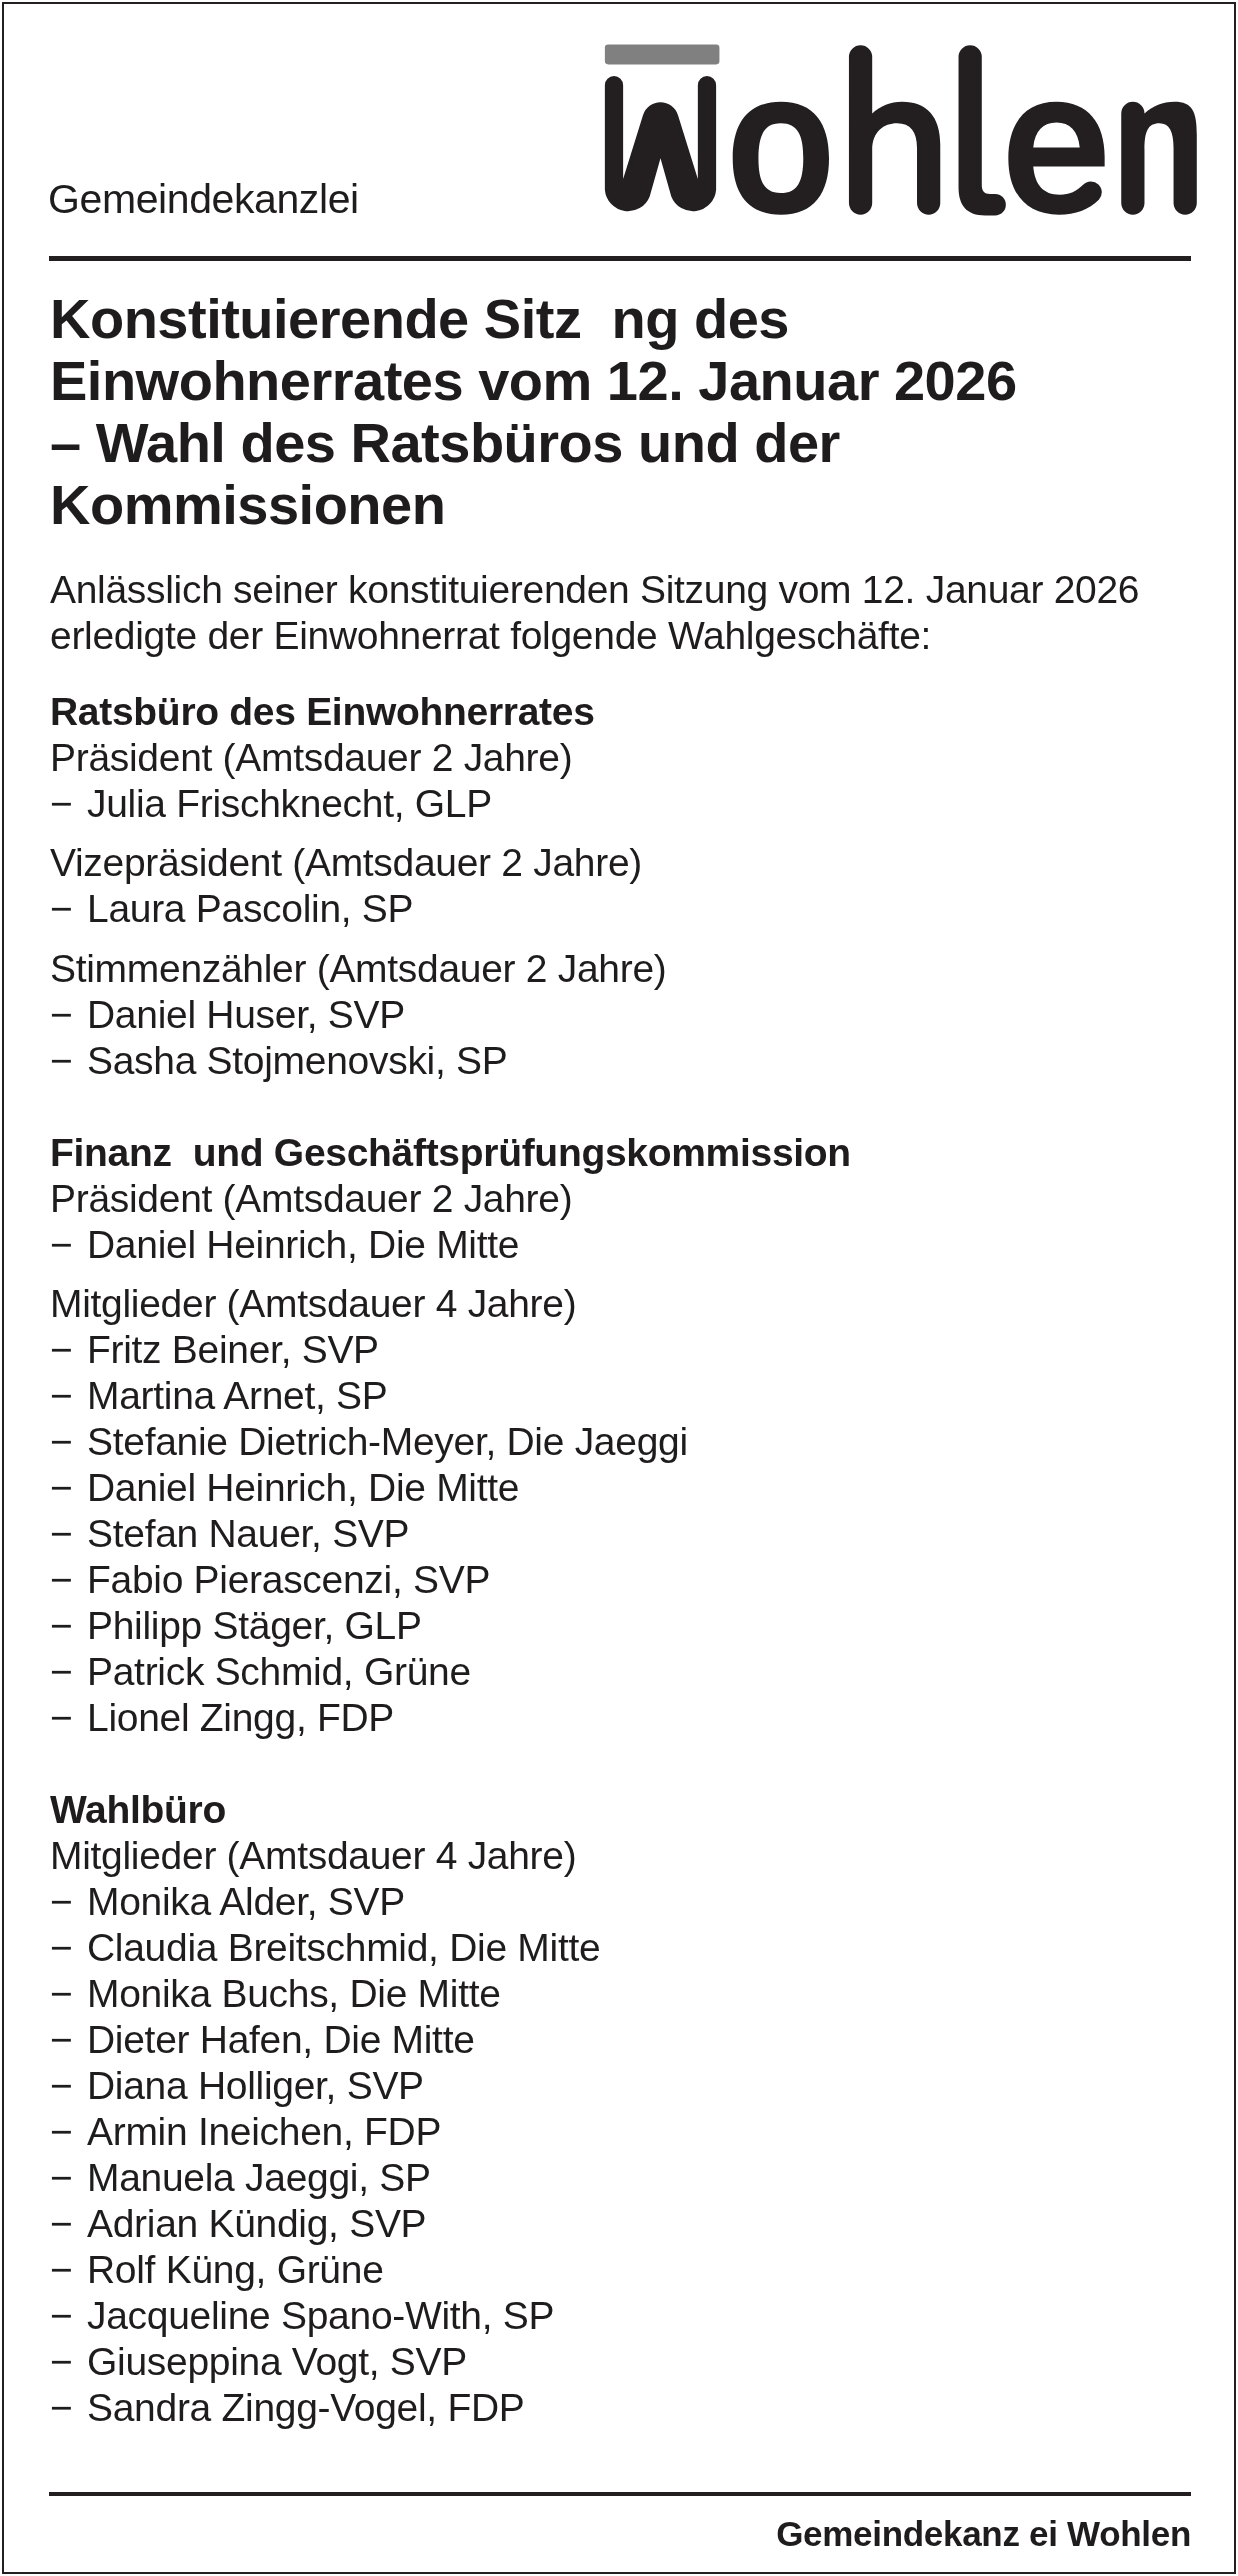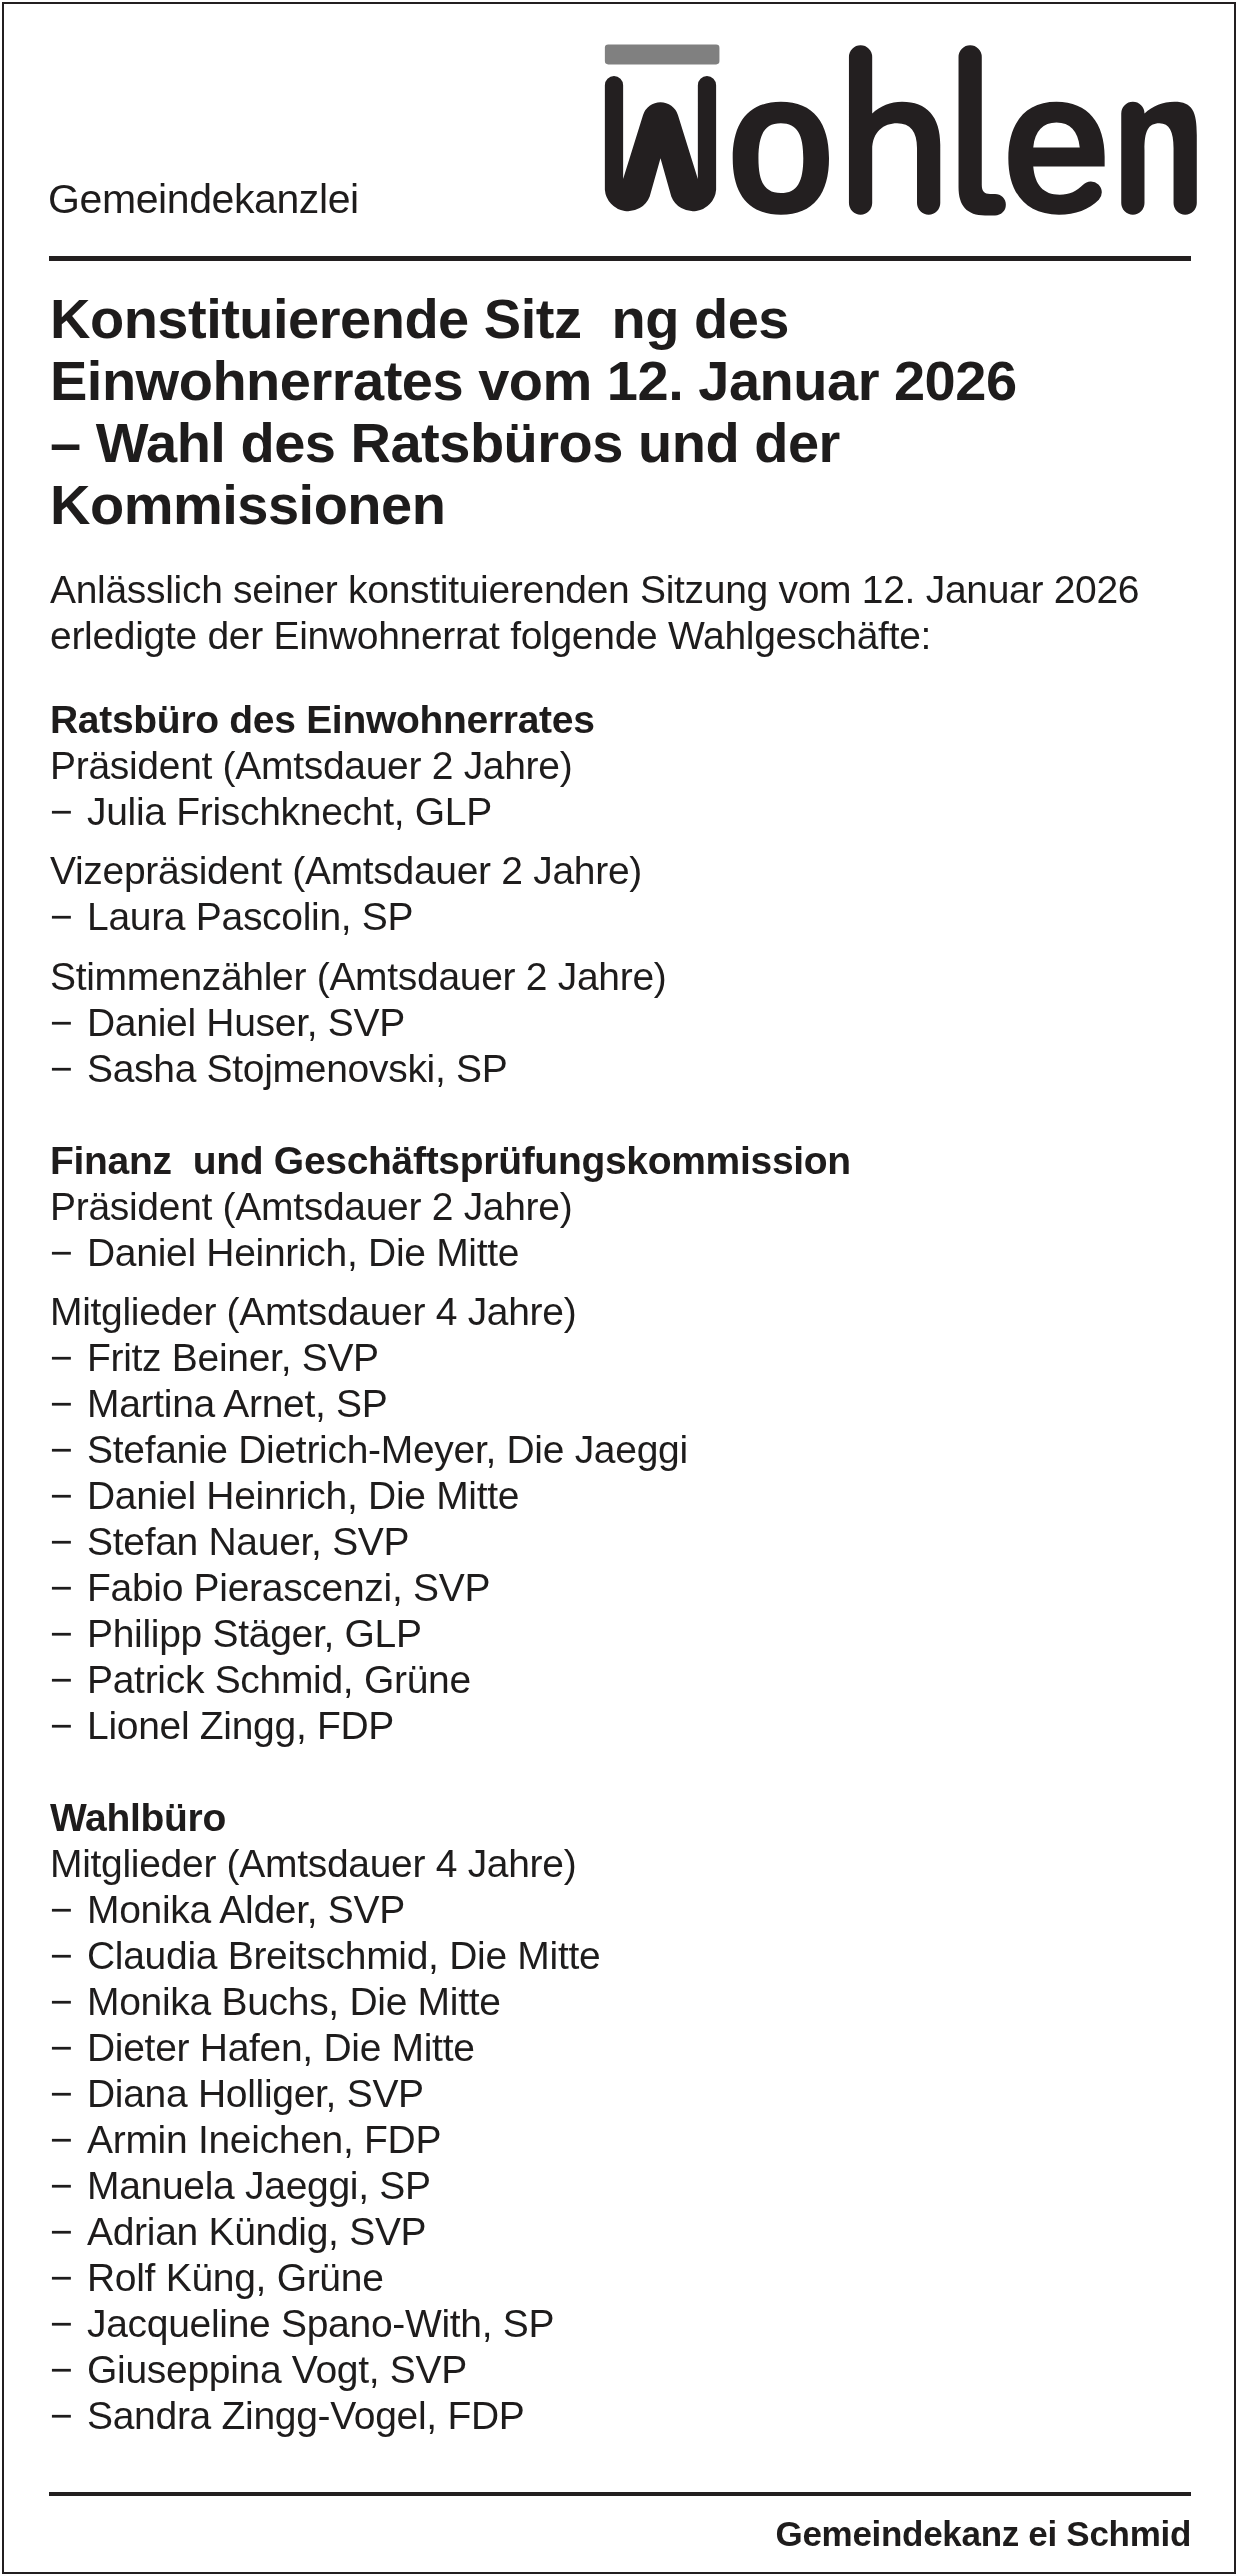--- a/index.html
+++ b/index.html
@@ -11,21 +11,21 @@
              font-weight: normal; letter-spacing: -0.4px; }
   .logo { position: absolute; left: 603px; top: 42px; width: 594px; height: 176px; }
   .rule { position: absolute; left: 49px; width: 1142px; height: 5px; background: #231f20; }
   .rule.top { top: 256px; }
   .rule.bottom { top: 2492px; height: 4.2px; }
   .title { position: absolute; left: 50px; top: 288px; width: 1146px;
            font-size: 56px; font-weight: bold; line-height: 62px; letter-spacing: -0.5px; }
   .title .line { display: block; white-space: pre; }
   .content { position: absolute; left: 50px; top: 567px; width: 1146px;
              font-size: 39px; line-height: 46px; letter-spacing: -0.3px; }
-  .intro { margin-bottom: 38px; }
+  .intro { margin-bottom: 30px; }
   .section { margin-bottom: 46px; }
   .section-head { font-weight: bold; display: block; white-space: pre; }
   .group { margin-bottom: 13.3px; }
   .group:last-child { margin-bottom: 0; }
   .role { display: block; }
   .member { display: block; white-space: pre; }
   .dash { display: inline-block; width: 37px; }
   .footer { position: absolute; right: 48px; top: 2511px; font-size: 35px; font-weight: bold;
             line-height: 46px; white-space: pre; letter-spacing: -0.3px; }
 </style>
@@ -121,14 +121,14 @@
       <span class="member"><span class="dash">−</span><span>Rolf Küng, Grüne</span></span>
       <span class="member"><span class="dash">−</span><span>Jacqueline Spano-With, SP</span></span>
       <span class="member"><span class="dash">−</span><span>Giuseppina Vogt, SVP</span></span>
       <span class="member"><span class="dash">−</span><span>Sandra Zingg-Vogel, FDP</span></span>
     </div>
   </div>
 </div>
 
 <div class="rule bottom"></div>
 
-<div class="footer">Gemeindekanz ei Schmid</div>
+<div class="footer">Gemeindekanz ei Wohlen</div>
 
 
 </body></html>

